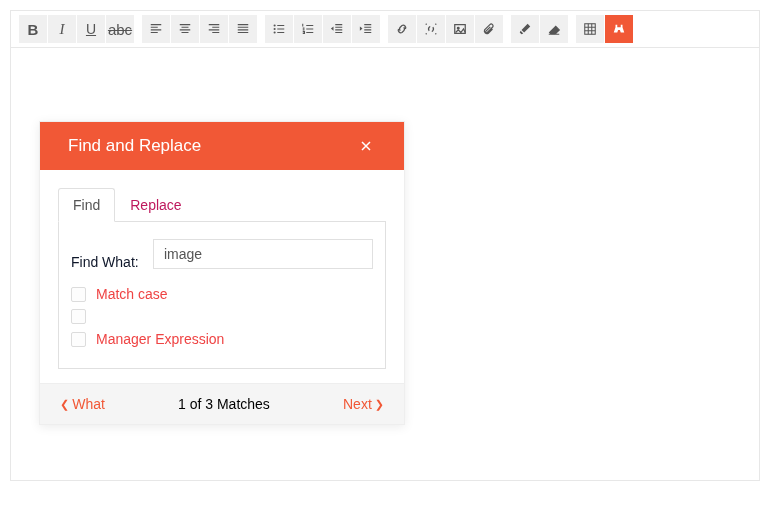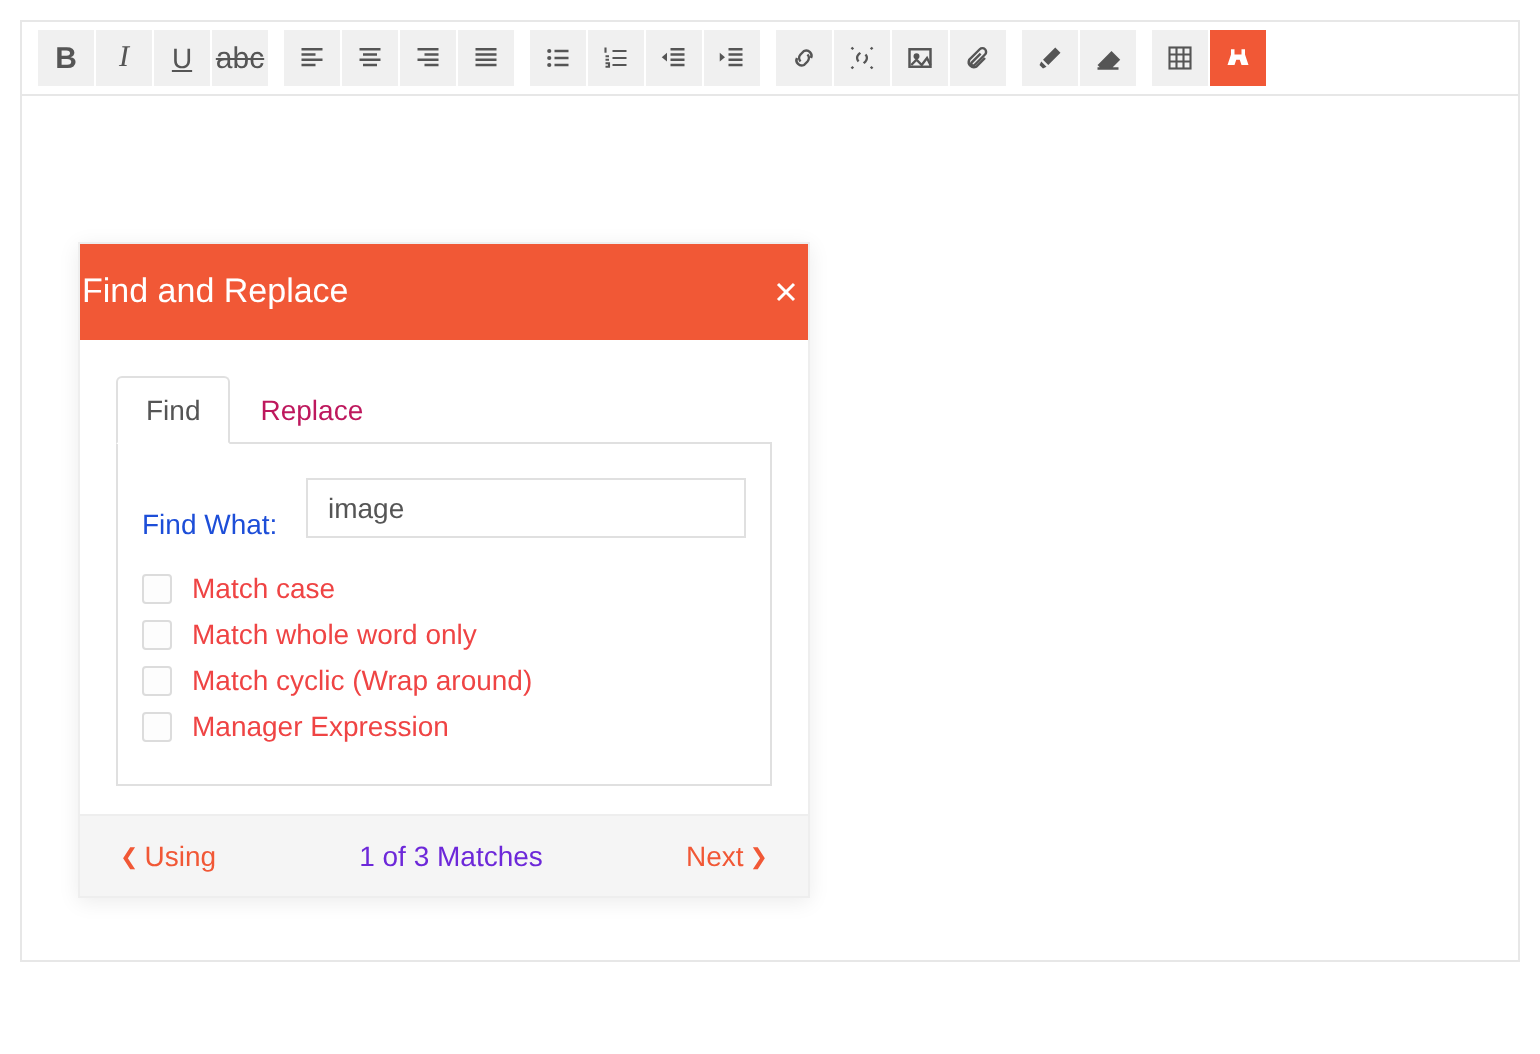--- a/index.html
+++ b/index.html
@@ -60,21 +60,21 @@
     top: 110px;
     left: 28px;
     width: 366px;
     background: #fff;
     border: 1px solid #eee;
     box-shadow: 0 2px 10px rgba(0,0,0,0.08);
   }
   .dialog-title {
     background: #f15836;
     color: #fff;
-    padding: 14px 1px;
+    padding: 14px 28px;
     font-size: 17px;
     display: flex;
     justify-content: space-between;
     align-items: center;
   }
   .dialog-title .close { cursor: pointer; font-size: 14px; width: 20px; text-align: center; }
   .dialog-body { padding: 18px 18px 0 18px; }
   .tabstrip { display: flex; }
   .tabstrip .tab {
     padding: 8px 14px;
@@ -88,21 +88,21 @@
     border: 1px solid #e0e0e0;
     border-bottom-color: #fff;
     border-radius: 3px 3px 0 0;
   }
   .tab-pane {
     border: 1px solid #e0e0e0;
     margin-top: -1px;
     padding: 16px 12px 14px 12px;
   }
   .field-row { display: flex; align-items: center; margin-bottom: 16px; }
-  .field-row label { width: 82px; font-size: 14px; color: #1d4ed8; margin-top: 16px; }
+  .field-row label { width: 82px; font-size: 14px; color: #0f172a; margin-top: 16px; }
   .field-row input[type=text] {
     flex: 1;
     height: 30px;
     border: 1px solid #e0e0e0;
     padding: 4px 10px;
     font-size: 14px;
     color: #555;
   }
   .check-row { display: flex; align-items: center; gap: 10px; margin: 7px 0; }
   .check-row .chk {
@@ -123,21 +123,21 @@
     font-size: 14px;
     margin-top: 14px;
   }
   .dialog-footer .prev, .dialog-footer .next {
     color: #f15836;
     cursor: pointer;
     display: inline-flex;
     align-items: center;
     gap: 3px;
   }
-  .dialog-footer .matches { color: #6d28d9; }
+  .dialog-footer .matches { color: #000000; }
   .chev { font-size: 11px; }
 </style>
 </head>
 <body>
 
 <div class="editor-wrap">
 
   <div class="toolbar">
     <div class="tool-group">
       <div class="tool-btn">
@@ -286,36 +286,31 @@
         <div class="field-row">
           <label>Find What:</label>
           <input type="text" value="image" style="">
         </div>
         <div class="check-row">
           <div class="chk"></div>
           <span>Match case</span>
         </div>
         <div class="check-row">
           <div class="chk"></div>
-          <span>Match whole word only</span>
-        </div>
-        <div class="check-row">
-          <div class="chk"></div>
-          <span>Match cyclic (Wrap around)</span>
         </div>
         <div class="check-row">
           <div class="chk"></div>
           <span>Manager Expression</span>
         </div>
       </div>
     </div>
     <div class="dialog-footer">
       <div class="prev">
         <span class="chev">❮</span>
-        <span>Using</span>
+        <span>What</span>
       </div>
       <div class="matches">1 of 3 Matches</div>
       <div class="next">
         <span>Next</span>
         <span class="chev">❯</span>
       </div>
     </div>
   </div>
 
 </div>

